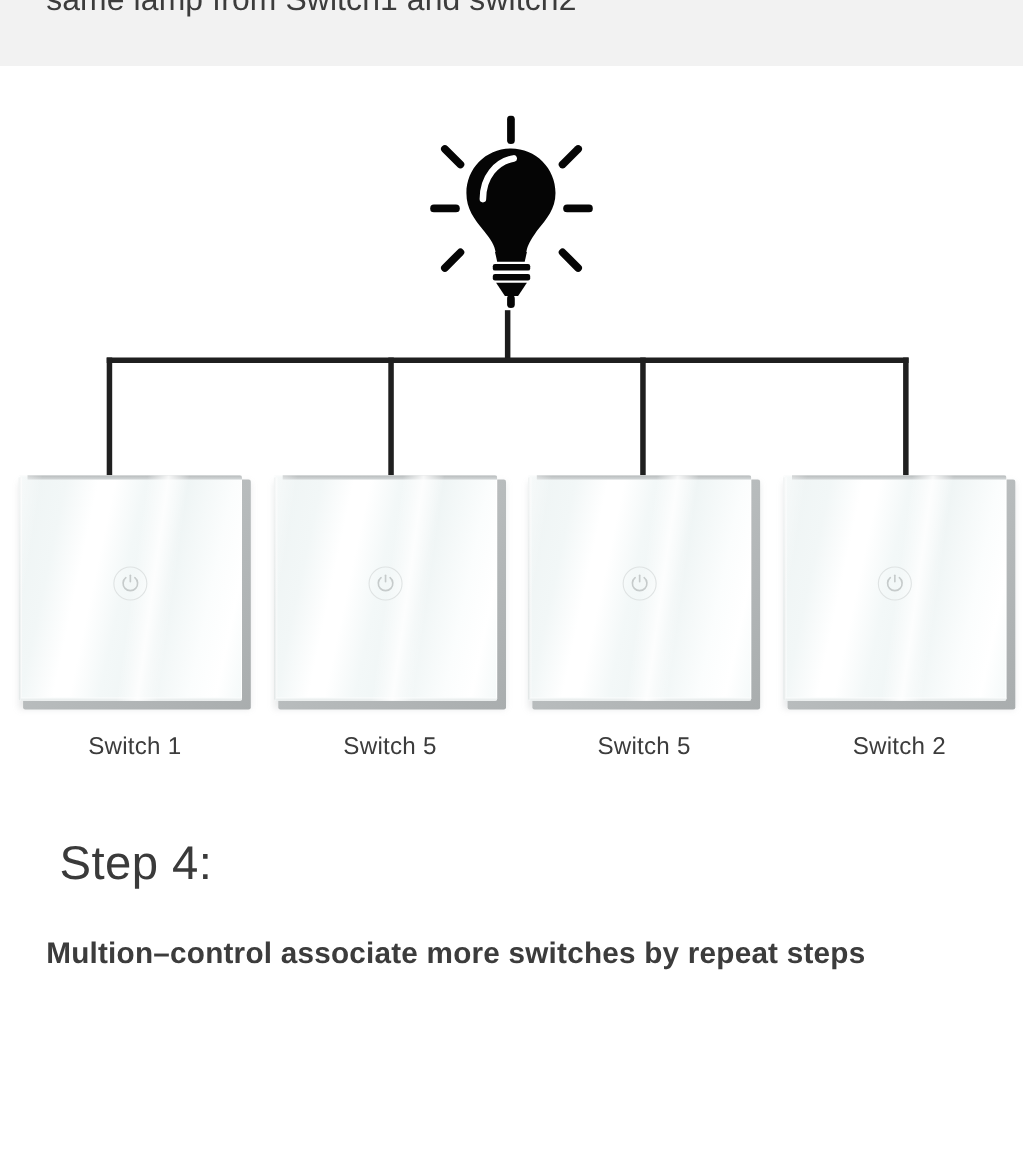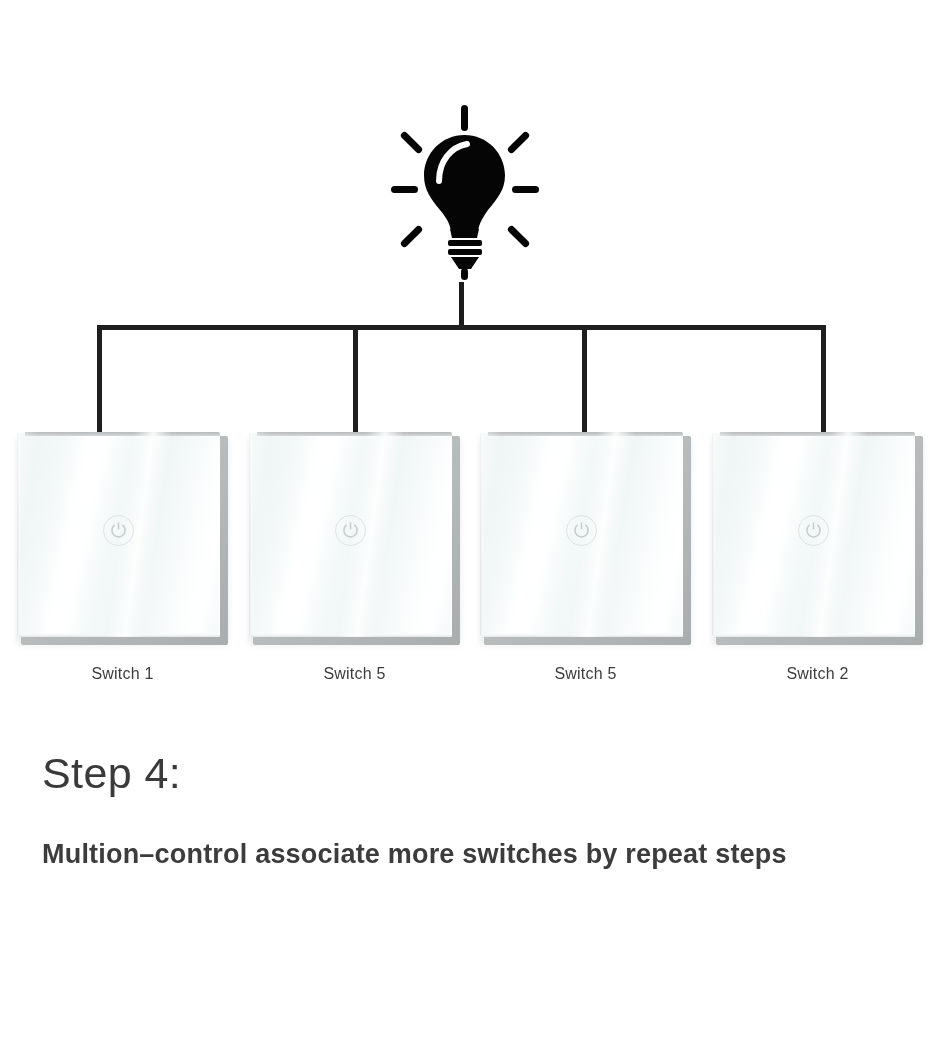--- a/index.html
+++ b/index.html
@@ -212,59 +212,62 @@
     box-sizing: border-box;
   }
   .sw-power svg { display: block; width: 29px; height: 29px; }
 
   
   .sw-label {
     position: absolute;
     top: 605px;
     width: 211px;
     text-align: center;
-    font-size: 16px;
+    font-size: 22px;
     color: #3c3c3c;
     letter-spacing: 0.2px;
   }
   .sw-label.s1 { left: 17px; }
   .sw-label.s2 { left: 249px; }
   .sw-label.s3 { left: 480px; }
   .sw-label.s4 { left: 712px; }
 
   
   .step-block {
     position: absolute;
     left: 42px;
     top: 745px;
     width: 840px;
   }
   .step-heading {
     font-size: 43px;
     line-height: 56px;
     font-weight: 400;
     color: #3a3a3a;
-    margin: 0;
+    margin: 12px;
     letter-spacing: 0.4px;
   }
   .step-body {
     margin: 24px 0 0 0;
     font-size: 27px;
     line-height: 58px;
     color: #3c3c3c;
     max-width: 760px;
     letter-spacing: 0.2px;
     font-weight: bold;
   }
 </style>
 </head>
 <body>
 
 <div id="page">
 
+  <div class="caption-band">
+    <div class="caption-text">same lamp from Switch1 and switch2</div>
+  </div>
 
   <div class="diagram">
 
     <div class="lamp">
       <svg viewBox="0 0 148 175" xmlns="http://www.w3.org/2000/svg" aria-hidden="true">
         <g fill="#050505">
 
           <rect x="70" y="0" width="7" height="26" rx="3.5"></rect>
           <rect x="70" y="163" width="7" height="12" rx="3.5"></rect>
           <rect x="0" y="81" width="27" height="7" rx="3.5"></rect>

